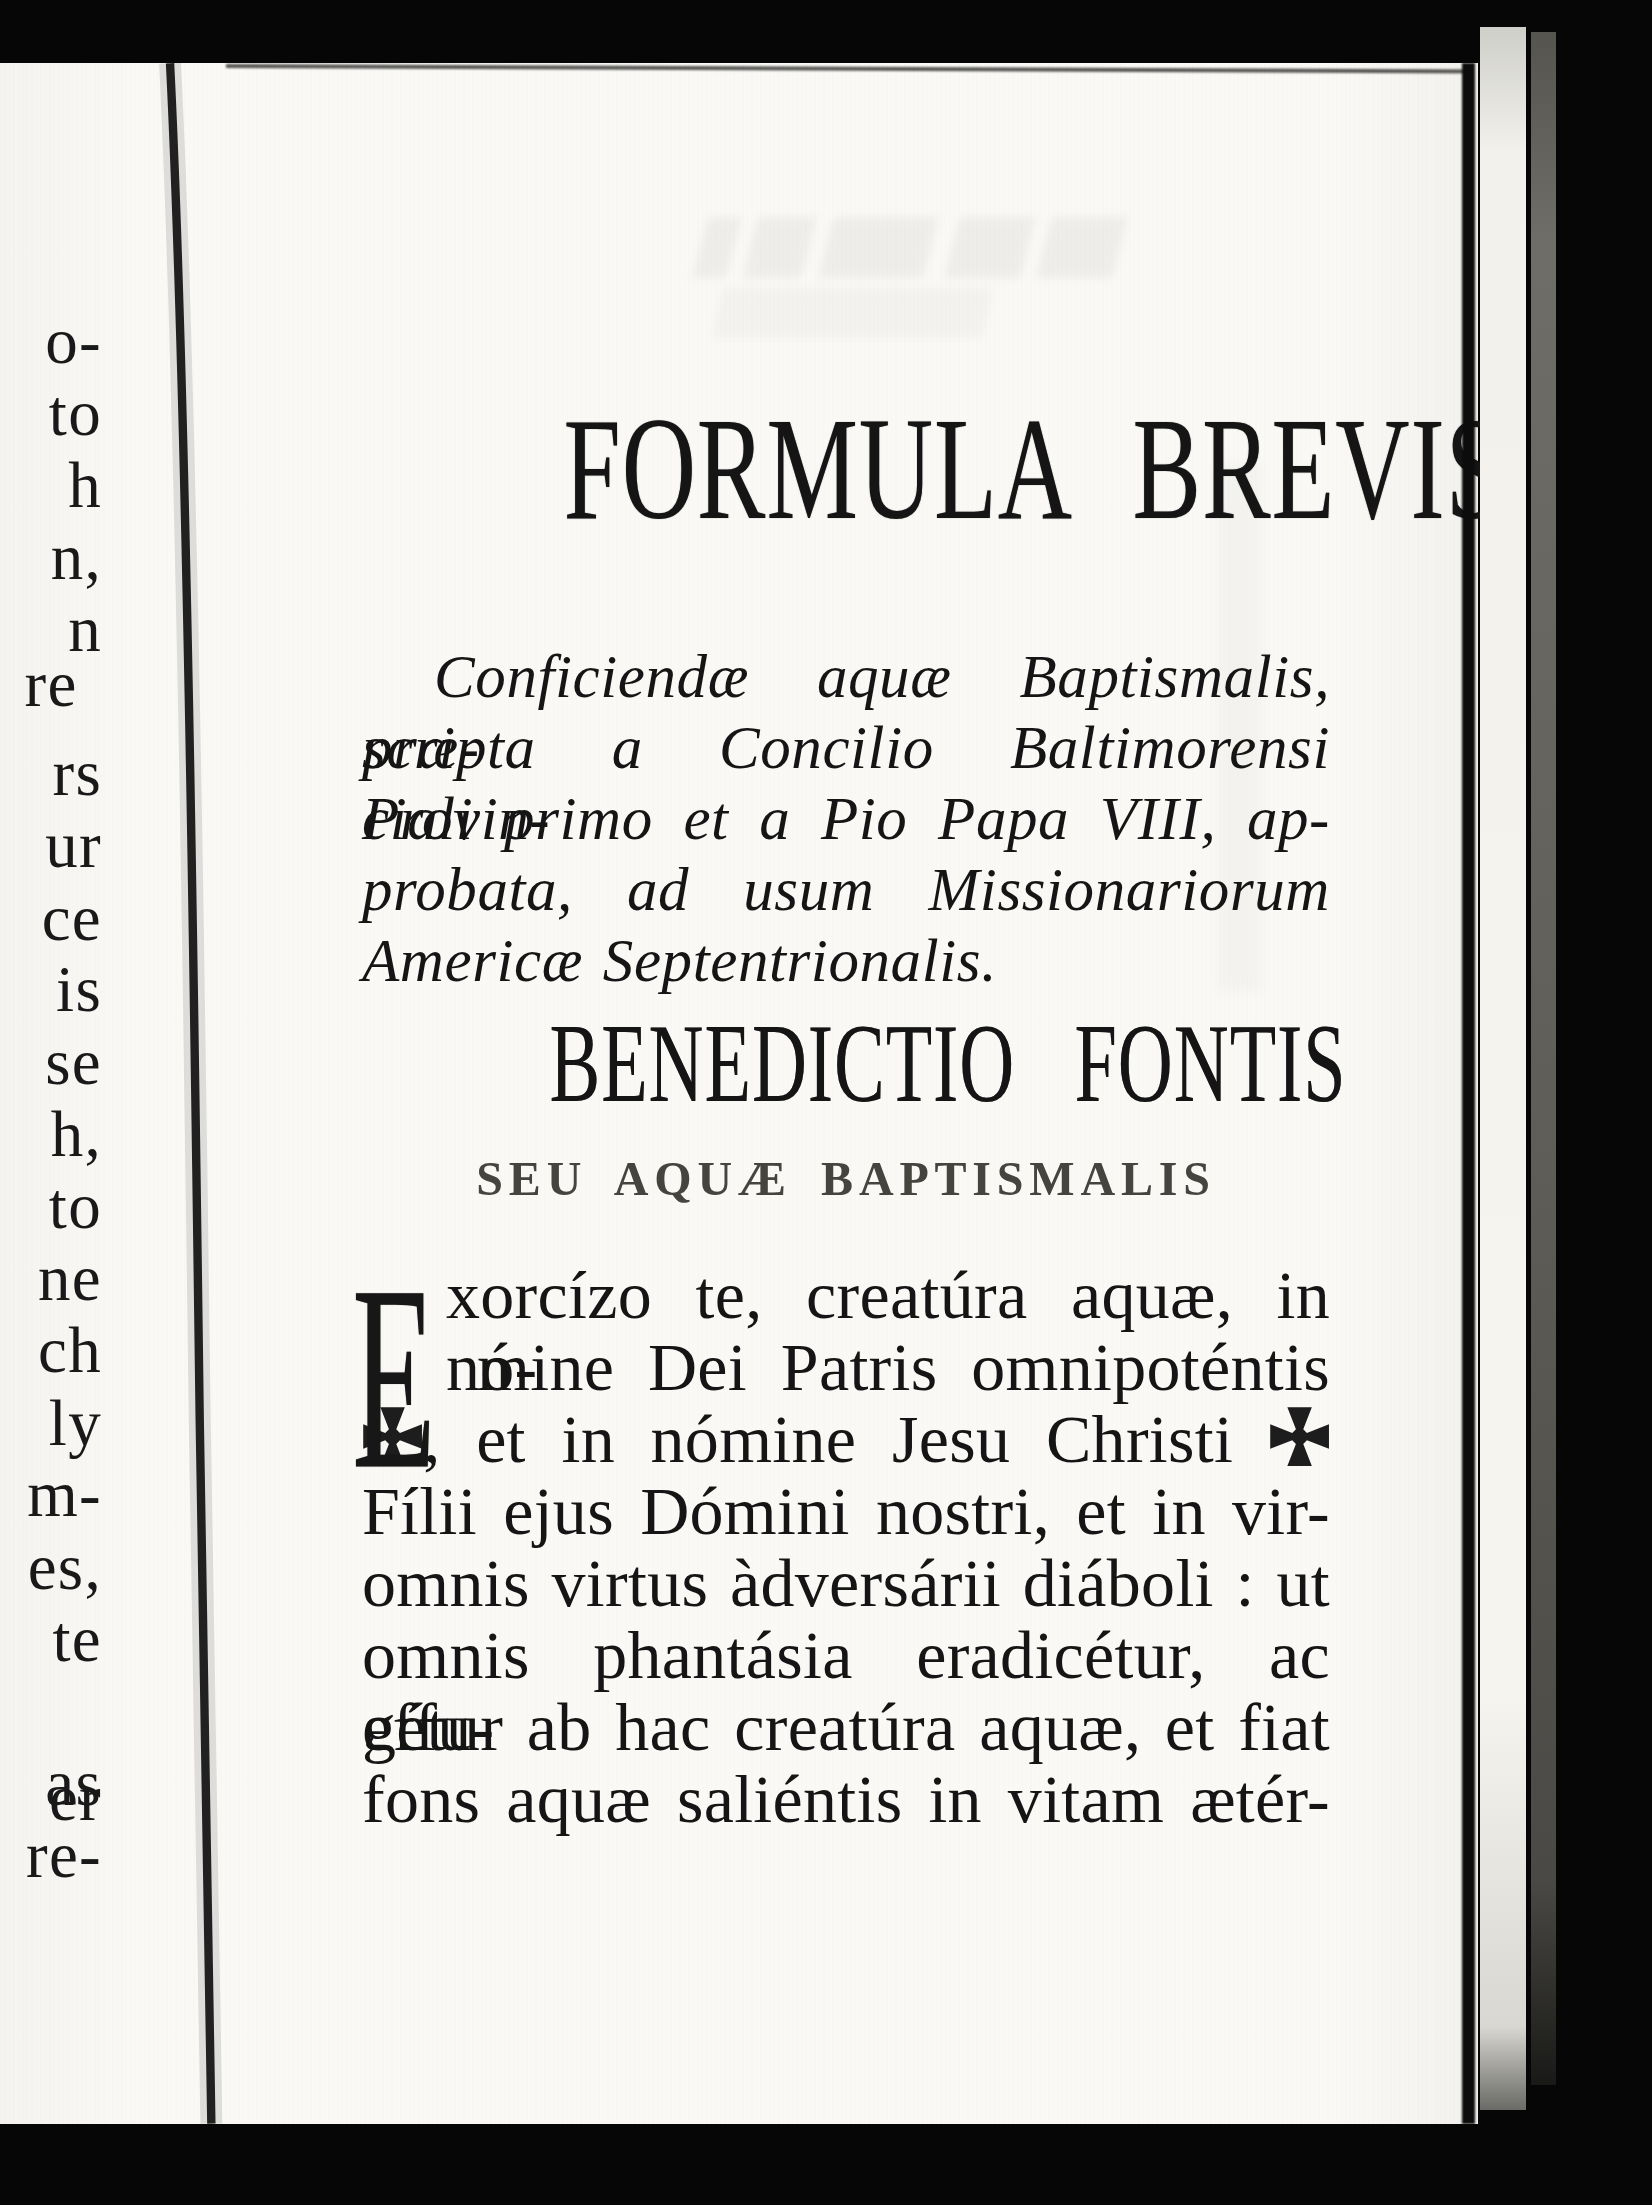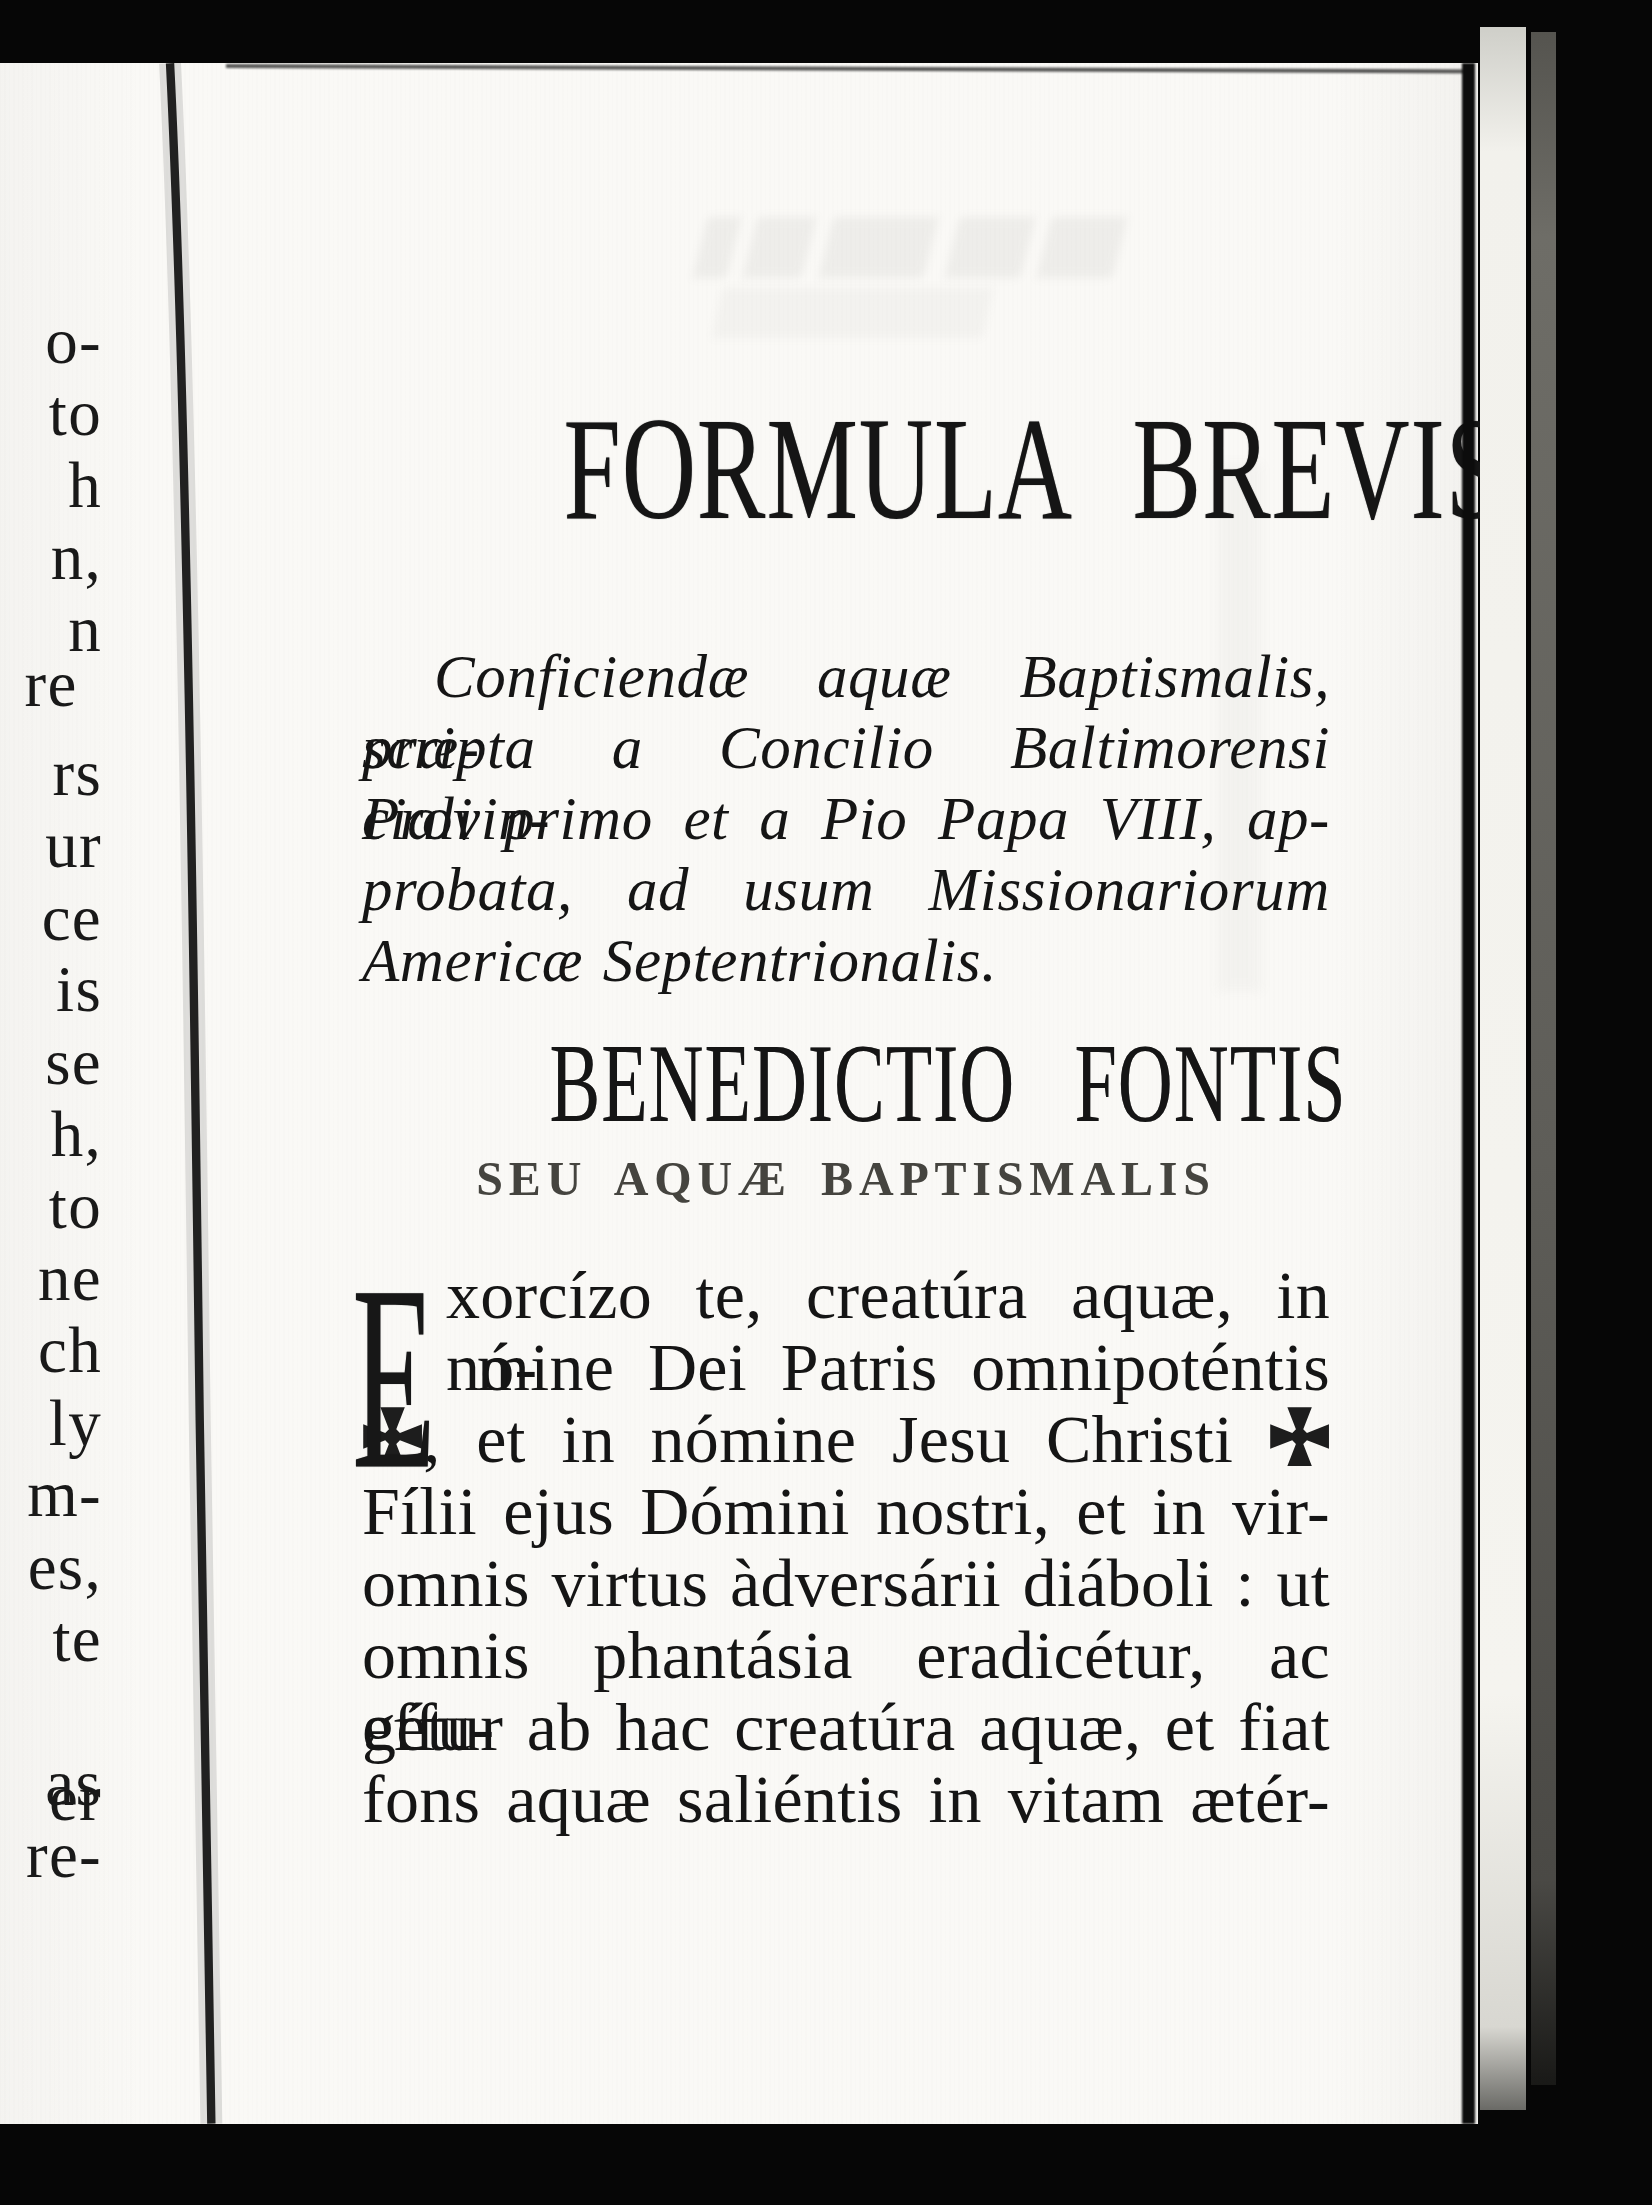--- a/index.html
+++ b/index.html
@@ -42,21 +42,21 @@
   .title-row .stretch{display:inline-block;transform:scaleX(.70);transform-origin:center;
                       text-shadow:0 0 1.3px rgba(15,15,15,.5);}
 
   .intro{position:absolute;top:546px;left:0;width:100%;font-style:italic;
          font-size:61px;line-height:71px;}
   .it-line{text-align:justify;text-align-last:justify;letter-spacing:0.6px;word-spacing:3.9px;height:71px;}
   .it-line:first-child{text-indent:72px;margin-top:32px;}
   .it-line:last-child{text-align-last:left;}
 
   .heading-row{position:absolute;top:944px;left:0;width:100%;text-align:right;white-space:nowrap;
-               font-size:112px;line-height:112px;letter-spacing:1.3px;word-spacing:58px;margin-top:20px;}
+               font-size:112px;line-height:112px;letter-spacing:1.3px;word-spacing:58px;}
   .heading-row .stretch{display:inline-block;transform:scaleX(.68);transform-origin:center;
                         text-shadow:0 0 0.6px rgba(15,15,15,.5);}
 
   .subheading{position:absolute;top:1094px;left:0;width:100%;text-align:center;
               font-size:48px;line-height:43px;font-weight:700;letter-spacing:5.8px;word-spacing:11.6px;
               color:#45443f;filter:blur(0.5px);}
 
   .body-block{position:absolute;top:1196px;left:0;width:100%;font-size:68px;line-height:72px;}
   .body-line{text-align:justify;text-align-last:justify;letter-spacing:0.3px;height:72px;}
   .bl-0{padding-left:84px;}

